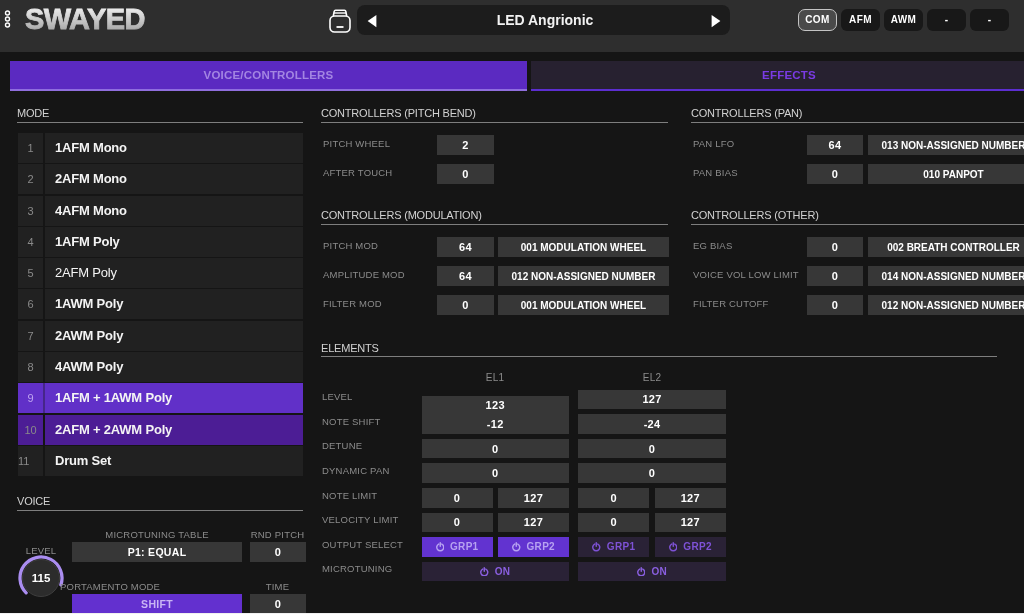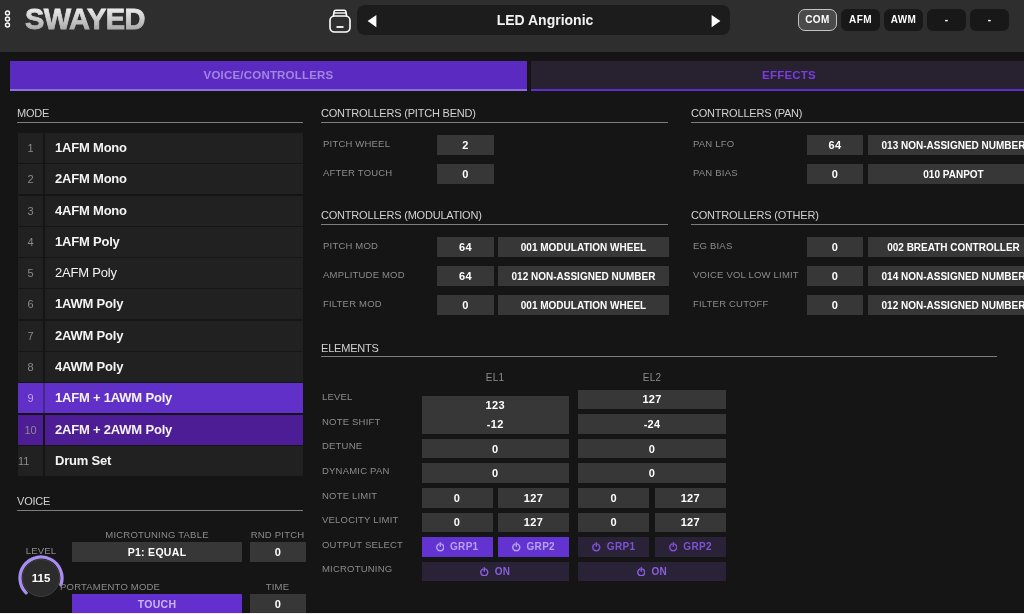--- a/index.html
+++ b/index.html
@@ -132,21 +132,21 @@
   <svg class="abs" style="left:17px;top:554px;" width="48" height="60" viewBox="0 0 48 60">
     <circle cx="24" cy="24" r="18.5" fill="#2c2c2c" stroke="#3e3e3e" stroke-width="1"></circle>
     <path id="knobarc" d="M9.15 38.85 A 21 21 0 1 1 43.86 30.84" fill="none" stroke="#aa8df0" stroke-width="3.3" stroke-linecap="round"></path>
     <text x="24" y="28" text-anchor="middle" font-size="11.5" font-weight="bold" fill="#ffffff" font-family="Liberation Sans">115</text>
   </svg>
   <div class="abs lbl" style="left:72px;top:529px;width:170px;text-align:center;">MICROTUNING TABLE</div>
   <div class="abs vbox" style="left:72px;top:542px;width:170px;height:20px;font-size:10.5px;">P1: EQUAL</div>
   <div class="abs lbl" style="left:245px;top:529px;width:65px;text-align:center;">RND PITCH</div>
   <div class="abs vbox" style="left:250px;top:542px;width:56px;height:20px;">0</div>
   <div class="abs lbl" style="left:60px;top:580.5px;width:170px;">PORTAMENTO MODE</div>
-  <div class="abs vbox" style="left:72px;top:594px;width:170px;height:20px;background:#6330cf;color:#c9b5f4;font-size:10.5px;">TOUCH</div>
+  <div class="abs vbox" style="left:72px;top:594px;width:170px;height:20px;background:#6330cf;color:#c9b5f4;font-size:10.5px;">SHIFT</div>
   <div class="abs lbl" style="left:245px;top:580.5px;width:65px;text-align:center;">TIME</div>
   <div class="abs vbox" style="left:250px;top:594px;width:56px;height:20px;">0</div>
 
   <div class="abs hdr" style="left:321px;top:107px;">CONTROLLERS (PITCH BEND)</div>
   <div class="abs hline" style="left:321px;top:122px;width:347px;"></div>
   <div class="abs lbl" style="left:323px;top:137.5px;">PITCH WHEEL</div>
   <div class="abs vbox" style="left:437px;top:135px;width:57px;height:20px;">2</div>
   <div class="abs lbl" style="left:323px;top:166.5px;">AFTER TOUCH</div>
   <div class="abs vbox" style="left:437px;top:164px;width:57px;height:20px;">0</div>
 

